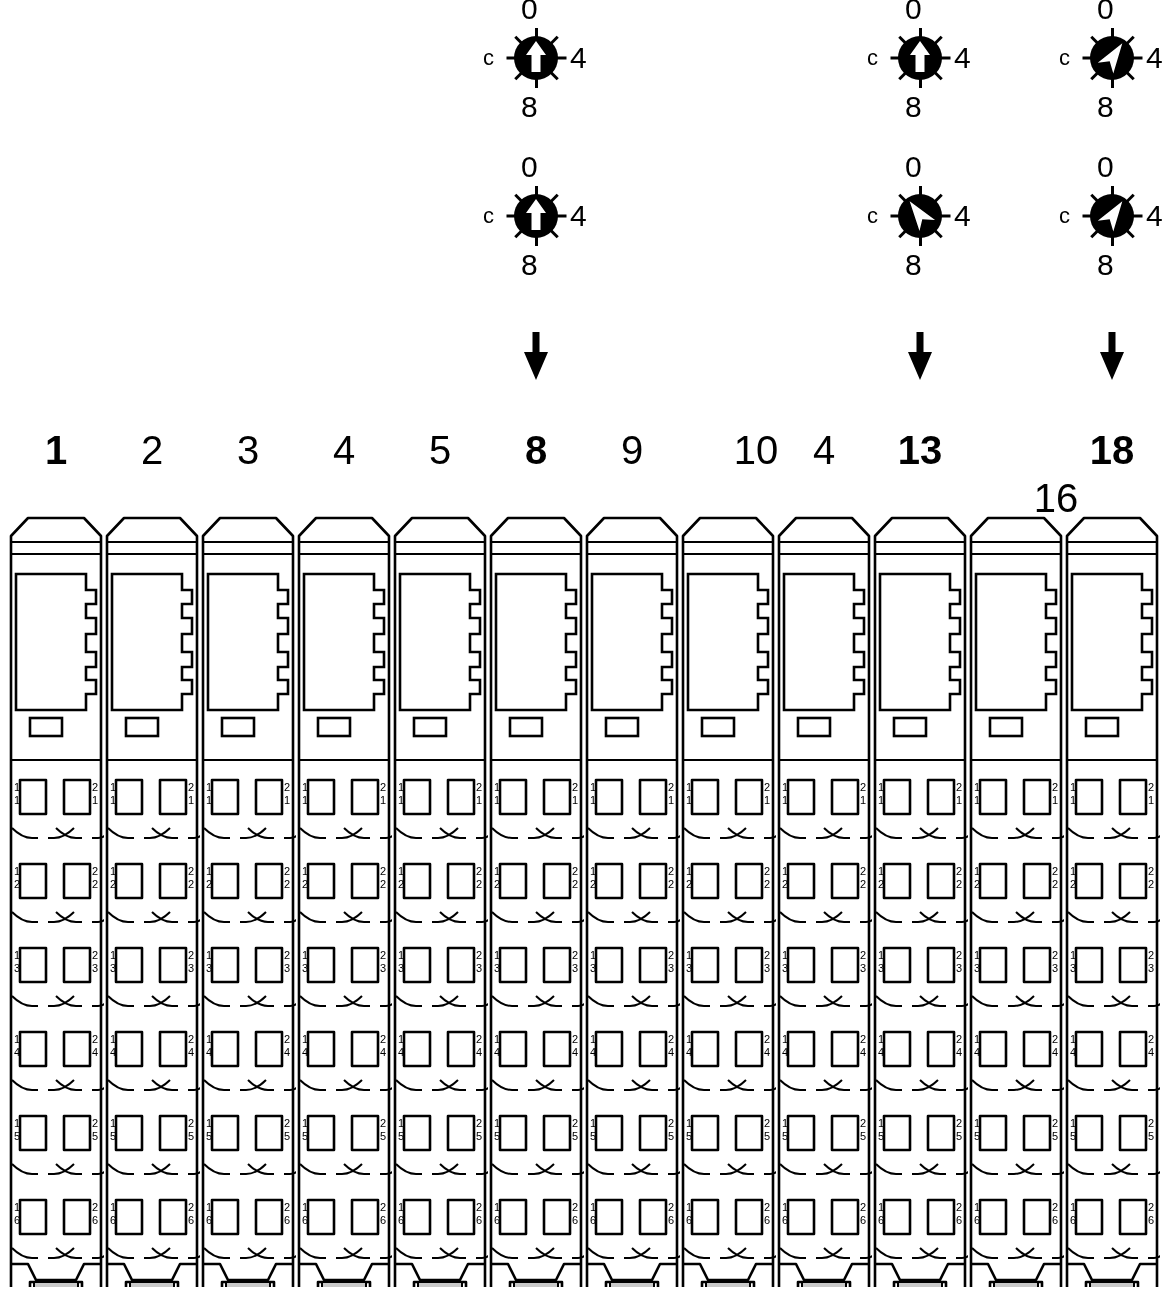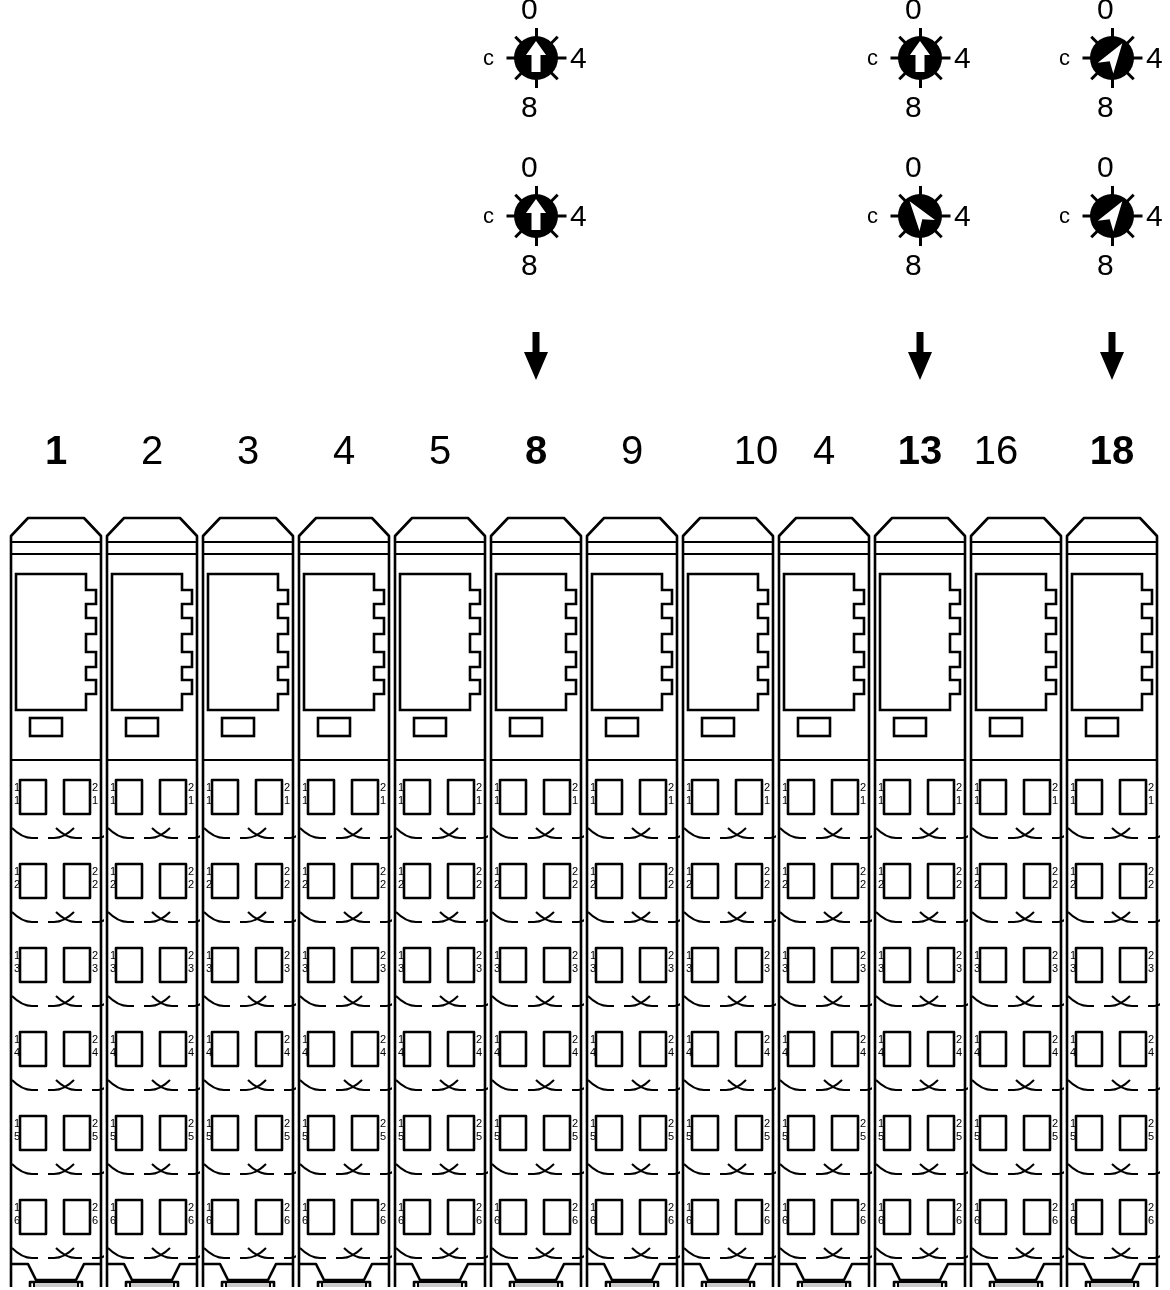--- a/index.html
+++ b/index.html
@@ -259,21 +259,21 @@
       <div class="mod-number bold" style="left: 8px;">1</div>
       <div class="mod-number" style="left: 104px;">2</div>
       <div class="mod-number" style="left: 200px;">3</div>
       <div class="mod-number" style="left: 296px;">4</div>
       <div class="mod-number" style="left: 392px;">5</div>
       <div class="mod-number bold" style="left: 488px;">8</div>
       <div class="mod-number" style="left: 584px;">9</div>
       <div class="mod-number" style="left: 708px;">10</div>
       <div class="mod-number" style="left: 776px;">4</div>
       <div class="mod-number bold" style="left: 872px;">13</div>
-      <div class="mod-number" style="left: 948px;">16</div>
+      <div class="mod-number" style="left: 1008px; margin-top: 48px;">16</div>
       <div class="mod-number bold" style="left: 1064px;">18</div>
     </div>
 
   <div id="modules-layer">
       <div class="module" style="left: 8px;">
         <svg width="96" height="775" viewBox="0 0 96 775">
           <g fill="none" stroke="#000" stroke-width="2.6" stroke-linejoin="round">
             <path d="M3 775 L3 24 L20 6 L76 6 L93 24 L93 775"></path>
             <path d="M3 30 L93 30" stroke-width="2"></path>
             <path d="M3 42 L93 42" stroke-width="2"></path>

